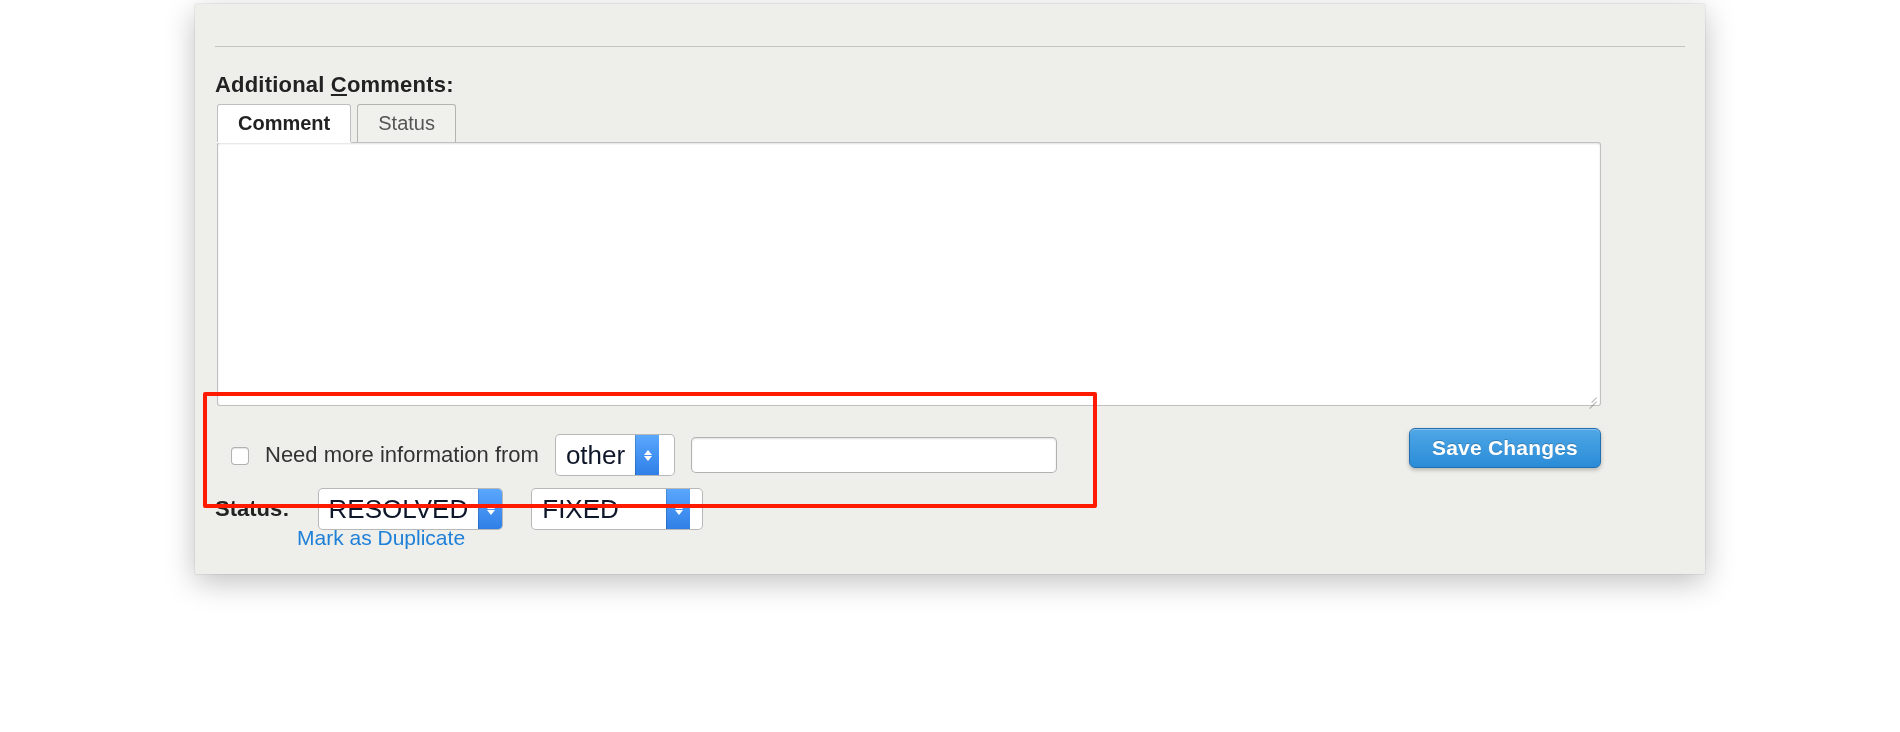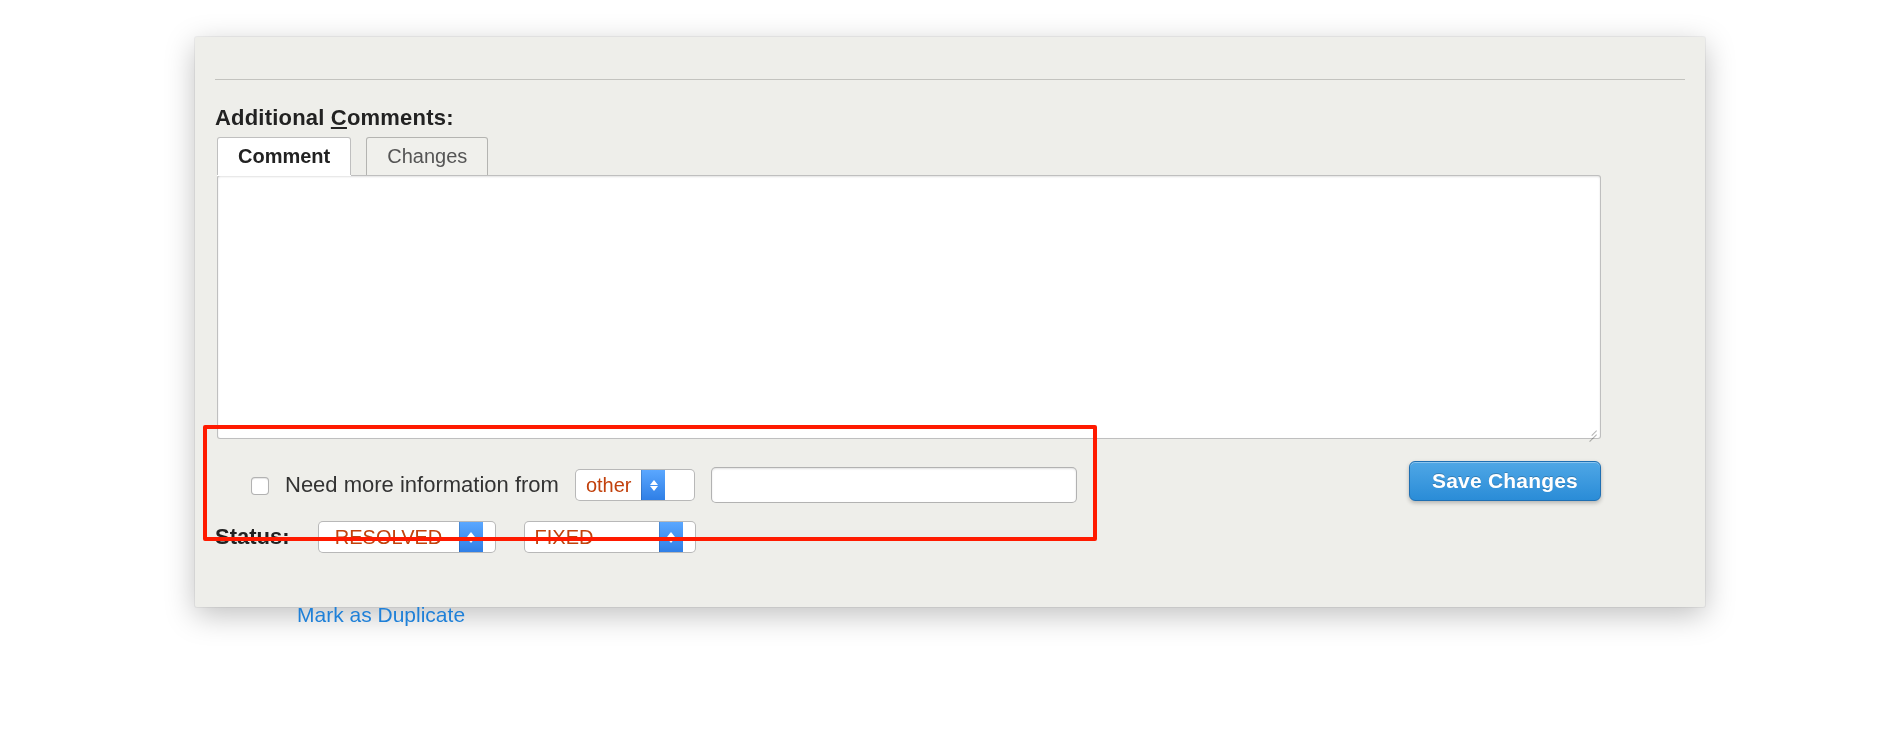--- a/index.html
+++ b/index.html
@@ -10,21 +10,21 @@
     background: #fff;
     width: 1900px;
     height: 732px;
     overflow: hidden;
   }
   .outer {
     position: relative;
     width: 1900px;
     height: 732px;
     background: #fff;
-    padding: 37px;
+    padding: 4px;
   }
   .panel {
     position: relative;
     width: 1510px;
     height: 570px;
     margin: 0 auto;
     background: #eeeeea;
     box-shadow: 0 8px 30px rgba(0,0,0,0.25), 0 0 0 1px rgba(0,0,0,0.05);
     border-radius: 2px;
     padding: 10px 0 0 0;
@@ -47,21 +47,21 @@
     color: #222;
     letter-spacing: 0.2px;
   }
   .section-title u { text-decoration: underline; }
   .tabs {
     position: absolute;
     left: 22px;
     top: 100px;
     display: flex;
     align-items: flex-end;
-    gap: 16px;
+    gap: 7px;
   }
   .tab {
     padding: 7px 20px;
     font-size: 20px;
     color: #555;
     border: 1px solid rgba(0,0,0,0.25);
     border-bottom: none;
     background: #f0f0ec;
     border-radius: 3px 3px 0 0;
     margin-right: -1px;
@@ -136,43 +136,42 @@
 
   .needinfo-row {
     position: absolute;
     left: 36px;
     top: 430px;
     display: flex;
     align-items: center;
     gap: 16px;
     font-size: 22px;
     color: #333;
-    margin-left: 20px;
   }
   .mac-checkbox {
     width: 18px;
     height: 18px;
     border: 1px solid rgba(0,0,0,0.3);
     border-radius: 4px;
     background: #fff;
     box-shadow: inset 0 1px 1px rgba(0,0,0,0.1);
     cursor: pointer;
     flex-shrink: 0;
     margin-top: 2px;
   }
   .mac-select {
     display: inline-flex;
     align-items: center;
-    height: 32px;
+    height: 42px;
     background: #fff;
     border: 1px solid rgba(0,0,0,0.28);
     border-radius: 5px;
     overflow: hidden;
-    font-size: 20px;
-    color: #c2410c;
+    font-size: 26px;
+    color: #0f172a;
     cursor: pointer;
     box-shadow: inset 0 1px 0 rgba(255,255,255,0.6);
   }
   .mac-select .sel-label {
     padding: 0 10px 0 10px;
     white-space: nowrap;
   }
   .mac-select .sel-arrows {
     width: 24px;
     align-self: stretch;
@@ -220,21 +219,20 @@
   .status-sel2 { min-width: 172px; }
   .status-sel2 .sel-label { min-width: 134px; }
 
   .dup-link {
     position: absolute;
     left: 102px;
     top: 522px;
     font-size: 21px;
     color: #1f80d8;
     cursor: pointer;
-    margin-top: 44px;
   }
 
   .save-btn {
     position: absolute;
     right: 104px;
     top: 424px;
     height: 40px;
     padding: 0 22px;
     font-size: 21px;
     font-weight: 600;
@@ -253,21 +251,21 @@
 
 <div class="outer">
   <div class="panel">
 
     <div class="section-title">
       <span>Additional </span><u>C</u><span>omments:</span>
     </div>
 
     <div class="tabs">
       <div class="tab active">Comment</div>
-      <div class="tab">Changes</div>
+      <div class="tab">Status</div>
     </div>
 
     <div class="textarea-wrap">
       <textarea class="textarea" style=""></textarea>
       <div class="resize-handle"></div>
     </div>
 
     <div class="highlight-box"></div>
 
     <div class="needinfo-row">

